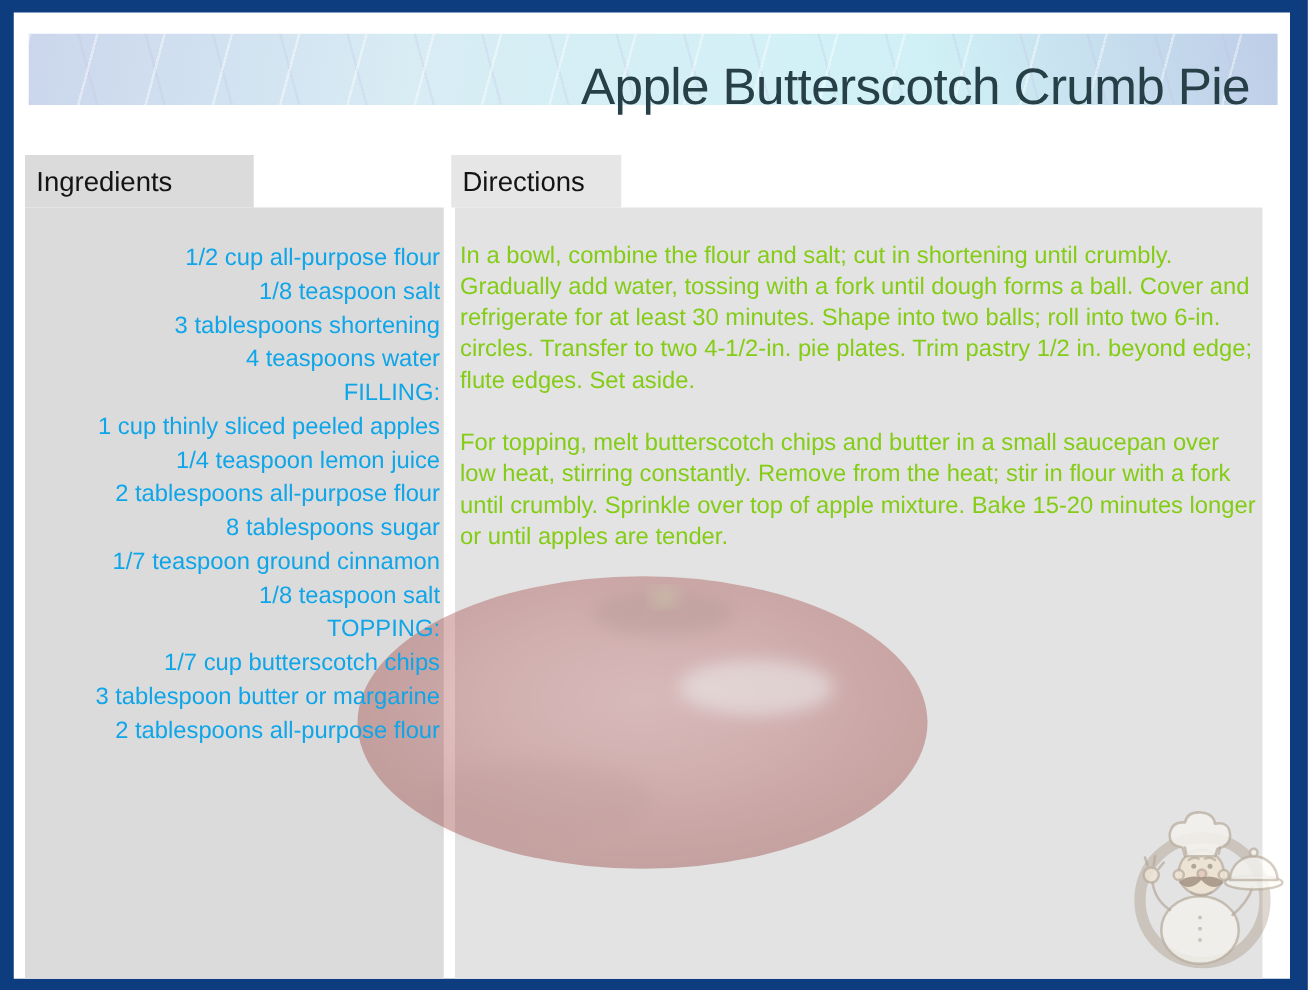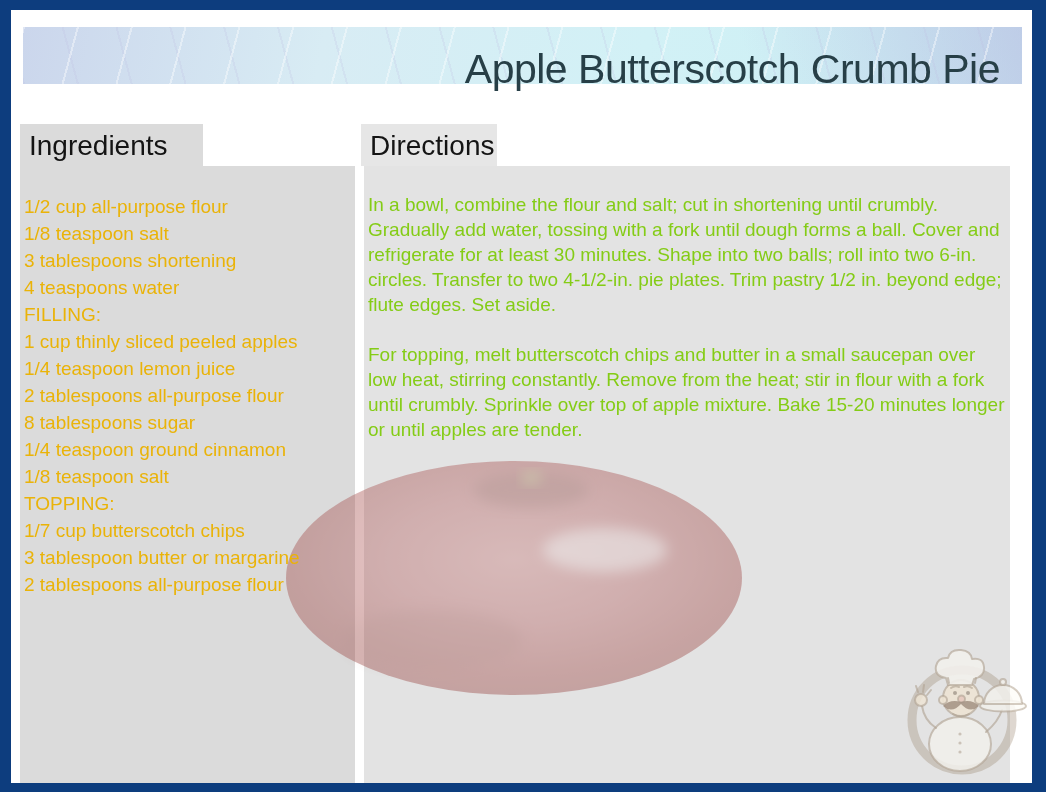--- a/index.html
+++ b/index.html
@@ -23,31 +23,31 @@
       linear-gradient(100deg, #cbd6ec 0%, #d8ecf4 30%, #d2f1f6 62%, #c9eef3 100%);
   }
   .banner-title{
     display:block;height:81px;line-height:84px;
     text-align:right;padding-right:22px;
     font-size:41px;letter-spacing:-0.5px;
     color:#273f47;white-space:nowrap;
   }
   .head-box{
     position:absolute;top:124px;height:42px;z-index:1;
-    font-size:28px;line-height:44px;color:#141414;
+    font-size:22px;line-height:44px;color:#141414;
   }
   .head-box .head-label{padding-left:9px;}
   .ing-head{left:20px;width:183px;background:#dbdbdb;}
   .dir-head{left:361px;width:136px;background:#e6e6e6;}
   .panel{position:absolute;top:166px;height:617px;z-index:1;}
   .ing-panel{left:20px;width:335px;background:#dbdbdb;}
   .dir-panel{left:364px;width:646px;background:#e3e3e3;}
   .ing-list{
     position:absolute;left:24px;top:193px;width:328px;z-index:3;
-    font-size:19px;line-height:27px;color:#eab308;
+    font-size:19px;line-height:27px;color:#0ea5e9;text-align:right;
   }
   .dir-text{
     position:absolute;left:368px;top:192px;width:640px;z-index:3;
     font-size:19px;line-height:25px;color:#84cc16;
   }
   .dir-text .para{margin:0 0 25px 0;}
   .watermark{position:absolute;z-index:2;pointer-events:none;}
   .apple-mark{left:283px;top:450px;width:462px;height:246px;opacity:0.40;}
   .chef-mark{left:898px;top:648px;width:132px;height:130px;opacity:0.55;}
 </style>
@@ -69,21 +69,21 @@
 
   <div class="ing-item">1/2 cup all-purpose flour</div>
       <div class="ing-item">1/8 teaspoon salt</div>
       <div class="ing-item">3 tablespoons shortening</div>
       <div class="ing-item">4 teaspoons water</div>
       <div class="ing-item">FILLING:</div>
       <div class="ing-item">1 cup thinly sliced peeled apples</div>
       <div class="ing-item">1/4 teaspoon lemon juice</div>
       <div class="ing-item">2 tablespoons all-purpose flour</div>
       <div class="ing-item">8 tablespoons sugar</div>
-      <div class="ing-item">1/4 teaspoon ground cinnamon</div>
+      <div class="ing-item">1/7 teaspoon ground cinnamon</div>
       <div class="ing-item">1/8 teaspoon salt</div>
       <div class="ing-item">TOPPING:</div>
       <div class="ing-item">1/7 cup butterscotch chips</div>
       <div class="ing-item">3 tablespoon butter or margarine</div>
       <div class="ing-item">2 tablespoons all-purpose flour</div>
     </div>
 
   <div class="head-box dir-head">
     <div class="head-label">Directions</div>
   </div>

